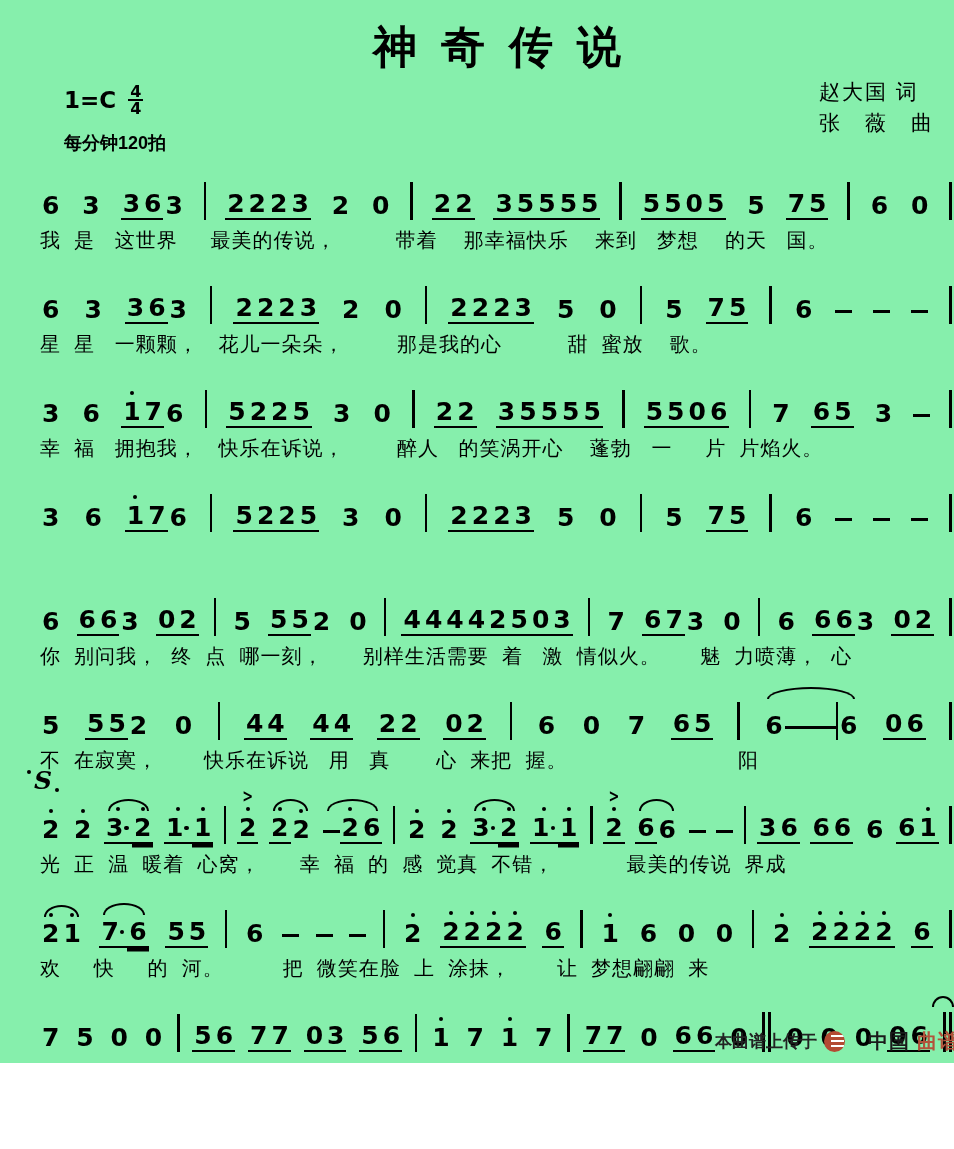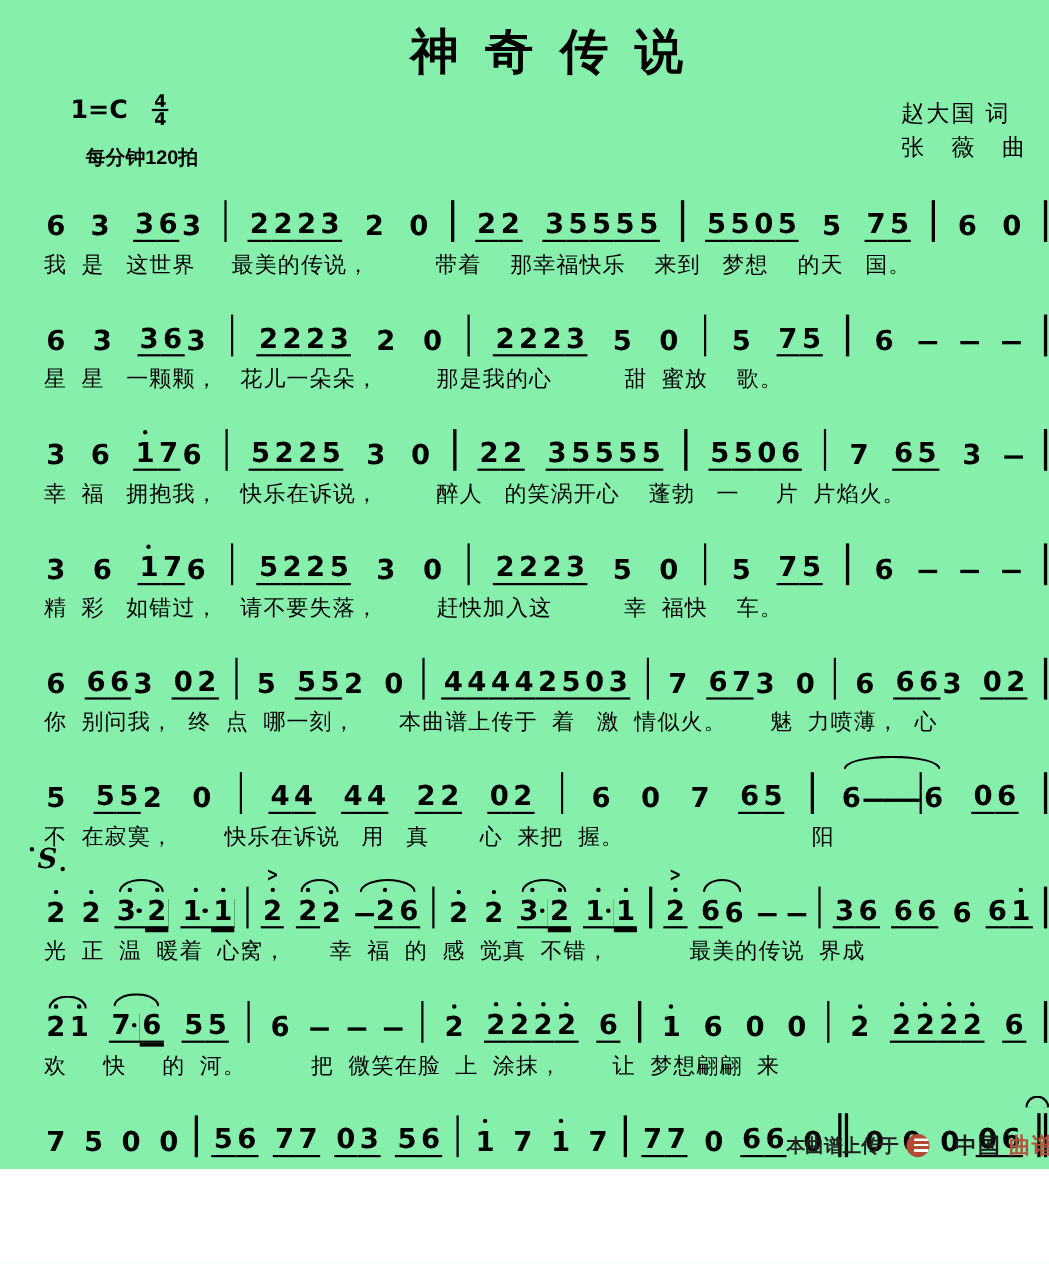--- a/index.html
+++ b/index.html
@@ -2,27 +2,27 @@
 <html><head>
 <meta charset="utf-8">
 <style>
   html,body{margin:0;padding:0;background:#ffffff;}
   .sheet{position:relative;width:954px;height:1063px;background:#86efac;overflow:hidden;
          font-family:"Liberation Sans",sans-serif;color:#000;padding-left:40px;}
   
   .title{position:absolute;top:18px;left:0;width:100%;text-align:center;
          font-family:"DejaVu Serif",serif;font-weight:900;font-size:44px;
          letter-spacing:24px;text-indent:24px;}
-  .keysig{position:absolute;left:64px;top:84px;display:flex;align-items:center;gap:22px;
+  .keysig{position:absolute;left:64px;top:84px;display:flex;align-items:center;gap:12px;
           font-weight:bold;font-size:23px;font-family:"DejaVu Sans",sans-serif;}
   .timesig{display:inline-flex;flex-direction:column;align-items:center;
            font-size:16px;line-height:15px;font-weight:bold;}
   .timesig .tnum:first-child{border-bottom:2px solid #000;padding:0 2px;}
-  .tempo{position:absolute;left:64px;top:131px;font-size:18px;font-weight:bold;margin-left:14px;}
-  .credits{position:absolute;right:60px;top:88px;text-align:left;}
+  .tempo{position:absolute;left:64px;top:131px;font-size:18px;font-weight:bold;}
+  .credits{position:absolute;right:60px;top:76px;text-align:left;}
   .credits div{font-size:21px;line-height:31px;letter-spacing:2px;}
   
   .score{position:absolute;left:40px;right:42px;top:172px;}
   .system{height:104px;position:relative;}
   .notes-row{display:flex;align-items:flex-end;justify-content:space-between;
              height:48px;position:relative;}
   .note{position:relative;display:inline-block;font-weight:bold;font-size:25px;
         line-height:28px;font-family:"DejaVu Sans",sans-serif;padding:0 2px;}
   .note.u{border-bottom:2.5px solid #000;}
   .note.w{box-shadow:0 3.5px 0 0 #000;}
@@ -258,21 +258,20 @@
             <span class="note u"><span class="dch">7</span></span>
             <span class="note u"><span class="dch">5</span></span>
           </span>
           <span class="bar"></span>
           <span class="note"><span class="dch">6</span></span>
           <span class="dash"></span>
           <span class="dash"></span>
           <span class="dash"></span>
           <span class="bar"></span>
         </div>
-        <div class="lyrics-row">精  彩   如错过，   请不要失落，        赶快加入这          幸  福快    车。</div>
       </div>
       <div class="system">
         <div class="notes-row">
           <span class="note"><span class="dch">6</span></span>
           <span class="grp">
             <span class="note u"><span class="dch">6</span></span>
             <span class="note u"><span class="dch">6</span></span>
             <span class="note"><span class="dch">3</span></span>
           </span>
           <span class="grp">
@@ -312,21 +311,21 @@
             <span class="note u"><span class="dch">6</span></span>
             <span class="note u"><span class="dch">6</span></span>
             <span class="note"><span class="dch">3</span></span>
           </span>
           <span class="grp">
             <span class="note u"><span class="dch">0</span></span>
             <span class="note u"><span class="dch">2</span></span>
           </span>
           <span class="bar"></span>
         </div>
-        <div class="lyrics-row">你  别问我，  终  点  哪一刻，      本曲谱上传于  着   激  情似火。      魅  力喷薄，  心</div>
+        <div class="lyrics-row">你  别问我，  终  点  哪一刻，      别样生活需要  着   激  情似火。      魅  力喷薄，  心</div>
       </div>
       <div class="system">
         <div class="notes-row">
           <span class="note"><span class="dch">5</span></span>
           <span class="grp">
             <span class="note u"><span class="dch">5</span></span>
             <span class="note u"><span class="dch">5</span></span>
             <span class="note"><span class="dch">2</span></span>
           </span>
           <span class="note"><span class="dch">0</span></span>

